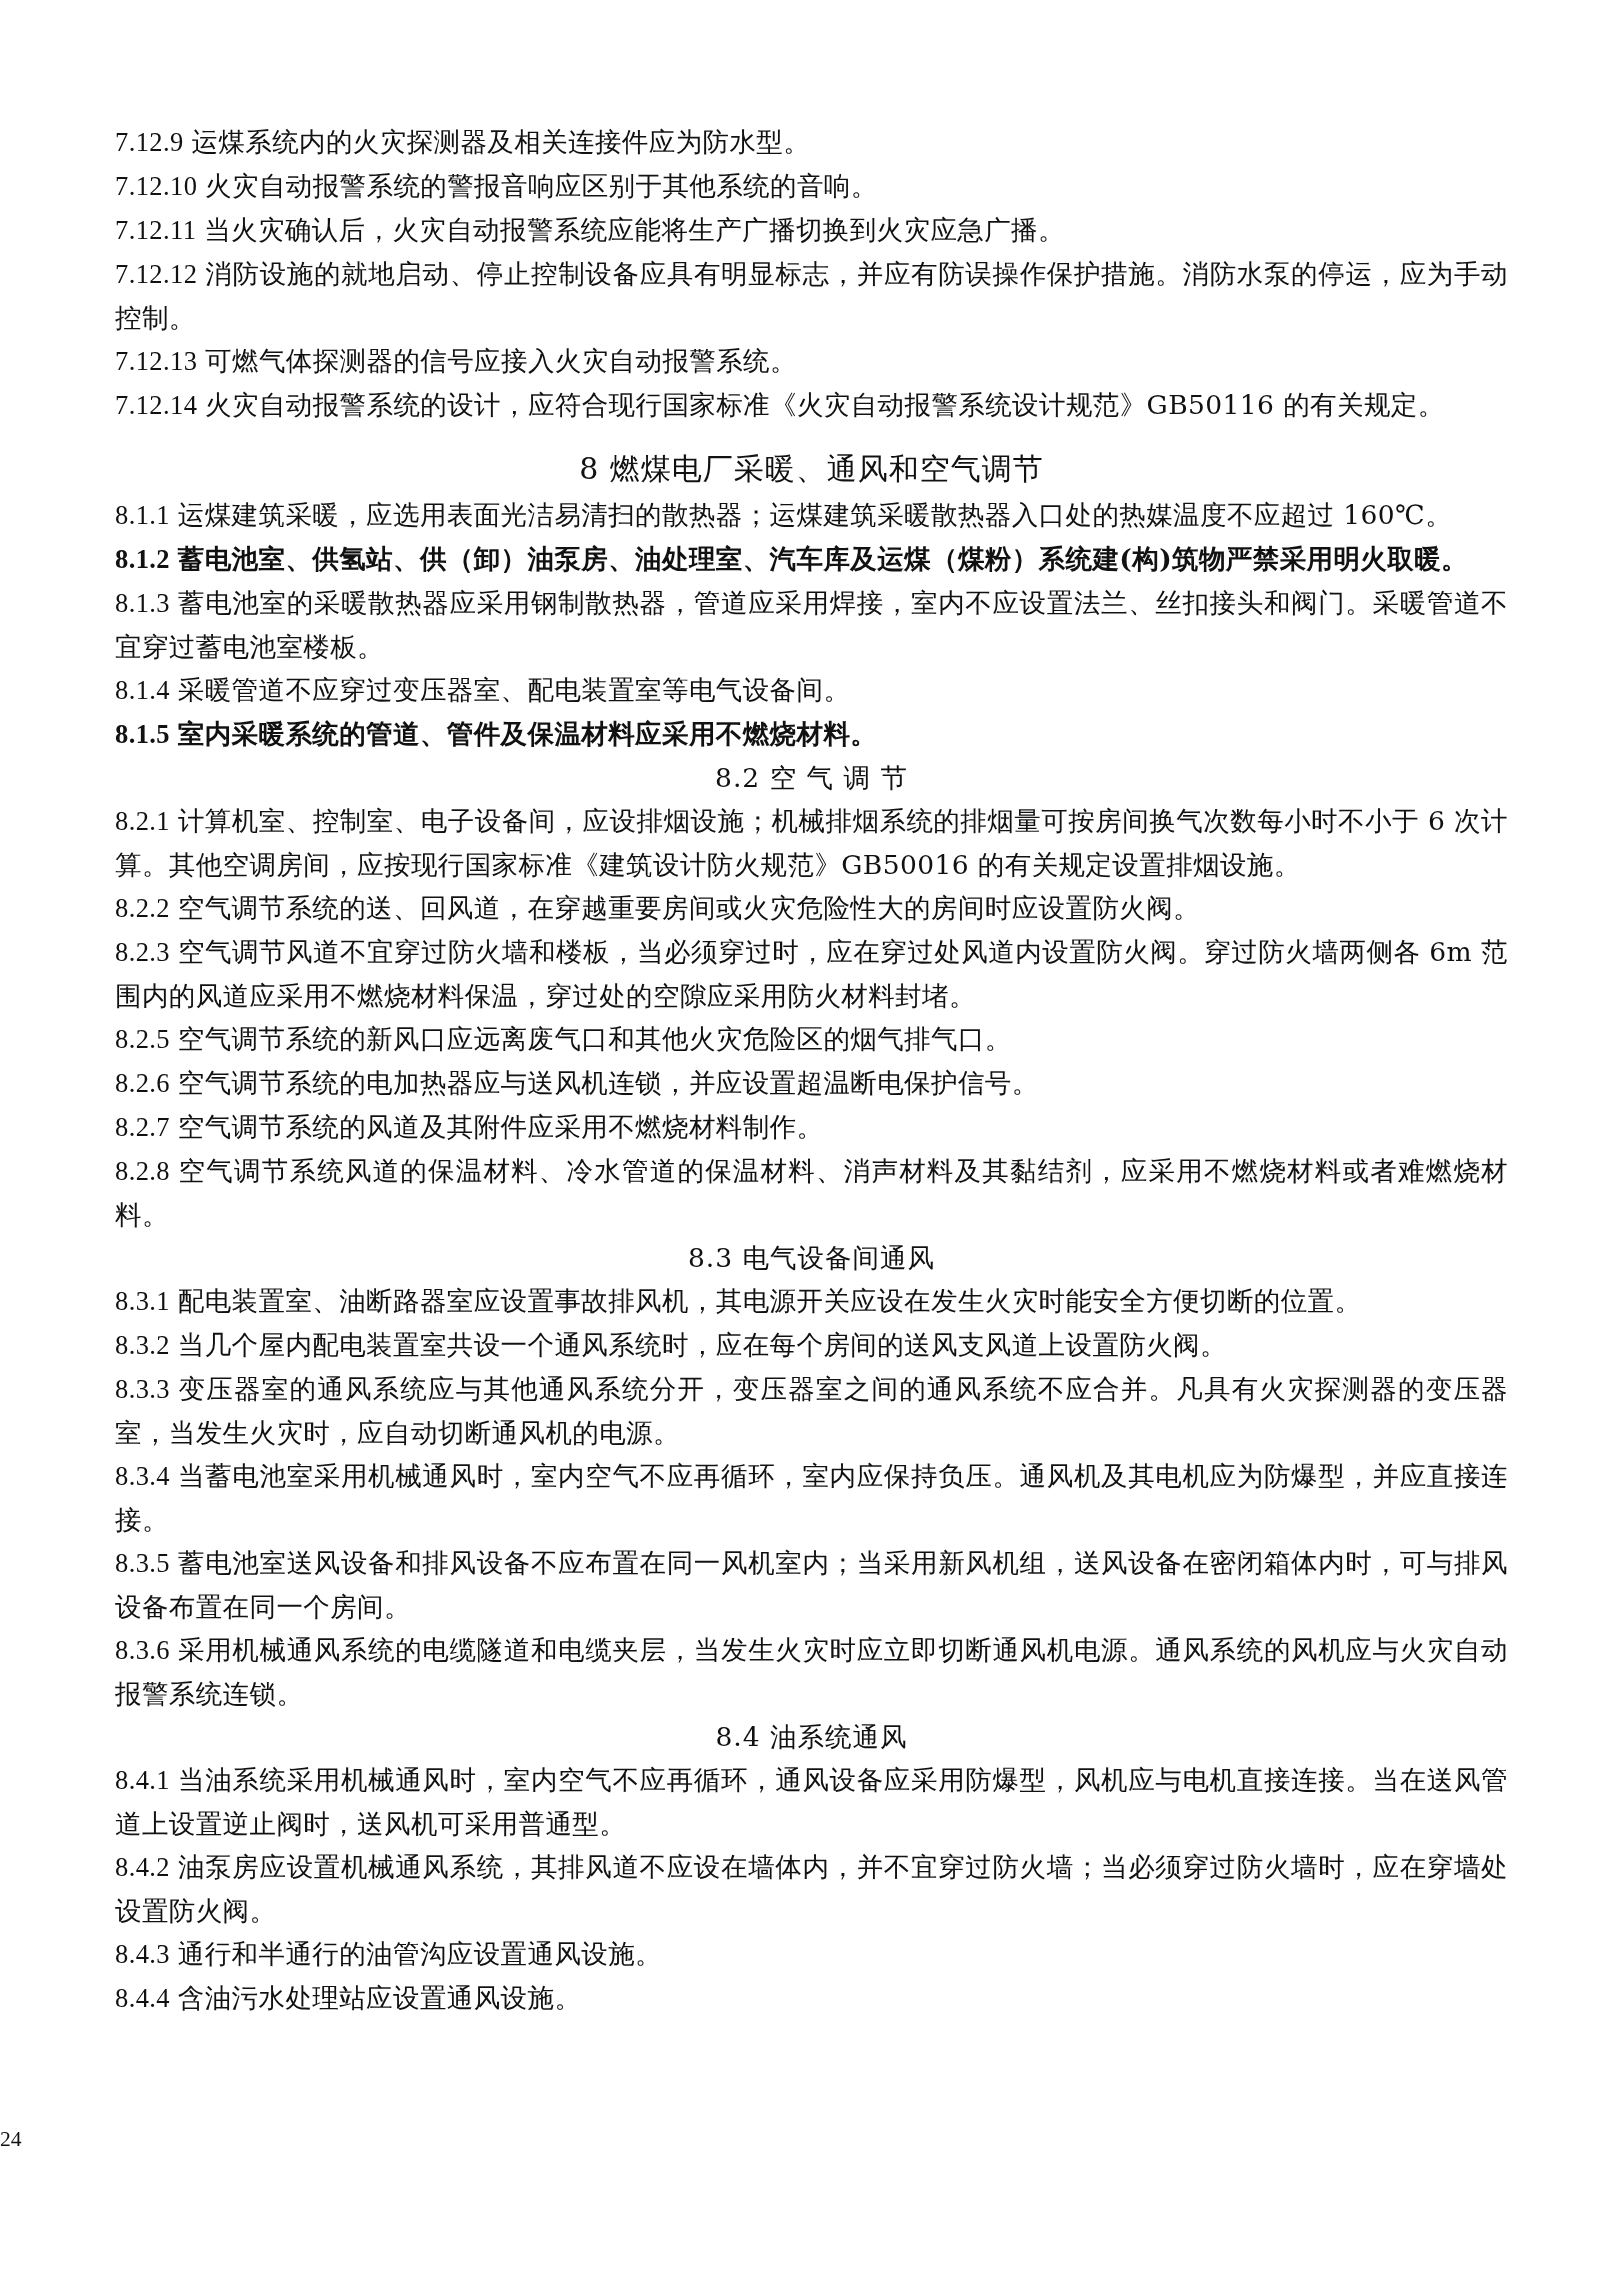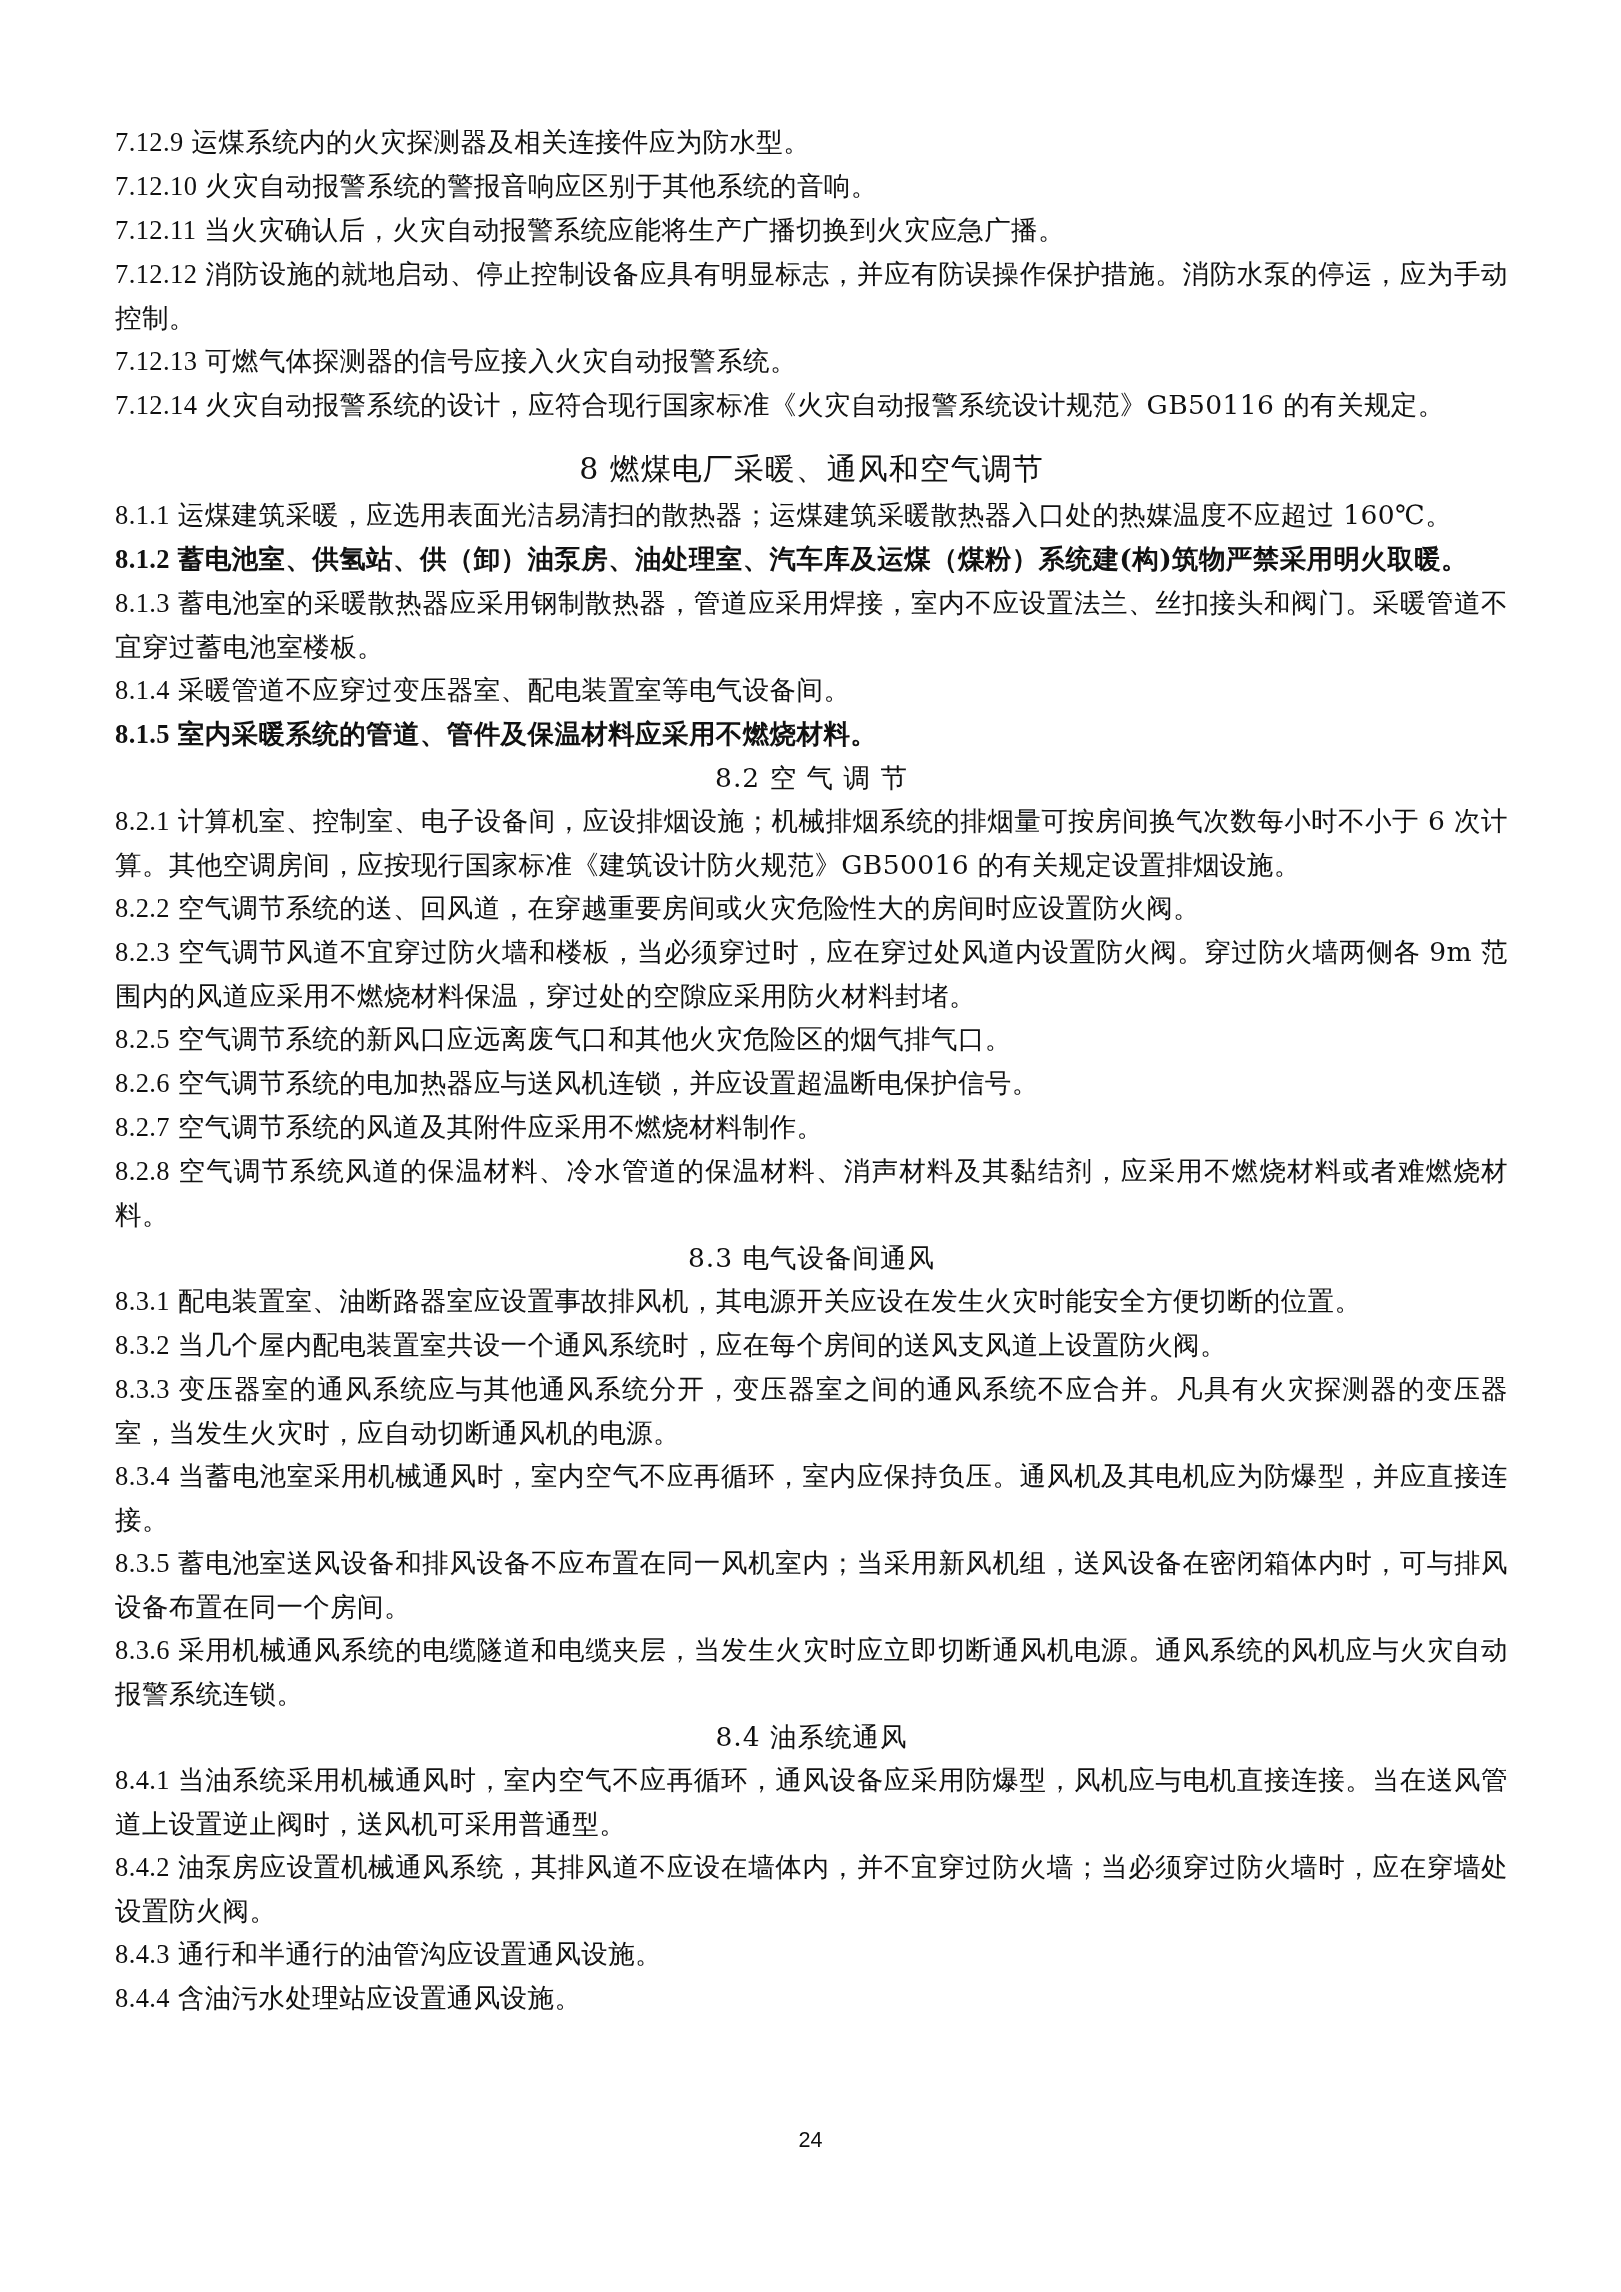--- a/index.html
+++ b/index.html
@@ -4,43 +4,43 @@
 <style>
   html, body { margin: 0; padding: 0; background: #ffffff; }
   body { width: 1621px; height: 2293px; position: relative; overflow: hidden;
          font-family: "DejaVu Serif", "Liberation Serif", serif; color: #111; }
   .page { position: absolute; left: 115px; top: 120px; width: 1393px; }
   .para { font-size: 26.5px; line-height: 43px; text-align: justify; text-align-last: left; margin: 0; letter-spacing: 0.4px; }
   .para.bold { font-weight: bold; }
   .num { font-family: "Liberation Serif", "DejaVu Serif", serif; margin-right: 7.8px; }
   .chapter { font-size: 30px; line-height: 49px; text-align: center; margin: 16.7px 0 0 0; font-weight: normal; letter-spacing: 1px; }
   .section { font-size: 26.5px; line-height: 43px; text-align: center; margin: 0; font-weight: normal; letter-spacing: 1px; }
-  .pagenum { position: absolute; left: 0; width: 1621px; top: 2127px; text-align: center;
-             font-family: Liberation Sans, sans-serif; font-size: 21.6px; }
+  .pagenum { position: absolute; left: 0; width: 1621px; top: 2127px; text-align: left;
+             font-family: Liberation Serif, serif; font-size: 21.6px; }
 </style>
 </head>
 <body>
 
 <div class="page" id="page">
     <p class="para"><span class="num">7.12.9</span><span>运煤系统内的火灾探测器及相关连接件应为防水型。</span></p>
     <p class="para"><span class="num">7.12.10</span><span>火灾自动报警系统的警报音响应区别于其他系统的音响。</span></p>
     <p class="para"><span class="num">7.12.11</span><span>当火灾确认后，火灾自动报警系统应能将生产广播切换到火灾应急广播。</span></p>
     <p class="para"><span class="num">7.12.12</span><span>消防设施的就地启动、停止控制设备应具有明显标志，并应有防误操作保护措施。消防水泵的停运，应为手动控制。</span></p>
     <p class="para"><span class="num">7.12.13</span><span>可燃气体探测器的信号应接入火灾自动报警系统。</span></p>
     <p class="para"><span class="num">7.12.14</span><span>火灾自动报警系统的设计，应符合现行国家标准《火灾自动报警系统设计规范》GB50116 的有关规定。</span></p>
     <h1 class="chapter">8 燃煤电厂采暖、通风和空气调节</h1>
     <p class="para"><span class="num">8.1.1</span><span>运煤建筑采暖，应选用表面光洁易清扫的散热器；运煤建筑采暖散热器入口处的热媒温度不应超过 160℃。</span></p>
     <p class="para bold"><span class="num">8.1.2</span><span>蓄电池室、供氢站、供（卸）油泵房、油处理室、汽车库及运煤（煤粉）系统建(构)筑物严禁采用明火取暖。</span></p>
     <p class="para"><span class="num">8.1.3</span><span>蓄电池室的采暖散热器应采用钢制散热器，管道应采用焊接，室内不应设置法兰、丝扣接头和阀门。采暖管道不宜穿过蓄电池室楼板。</span></p>
     <p class="para"><span class="num">8.1.4</span><span>采暖管道不应穿过变压器室、配电装置室等电气设备间。</span></p>
     <p class="para bold"><span class="num">8.1.5</span><span>室内采暖系统的管道、管件及保温材料应采用不燃烧材料。</span></p>
     <h2 class="section">8.2 空 气 调 节</h2>
     <p class="para"><span class="num">8.2.1</span><span>计算机室、控制室、电子设备间，应设排烟设施；机械排烟系统的排烟量可按房间换气次数每小时不小于 6 次计算。其他空调房间，应按现行国家标准《建筑设计防火规范》GB50016 的有关规定设置排烟设施。</span></p>
     <p class="para"><span class="num">8.2.2</span><span>空气调节系统的送、回风道，在穿越重要房间或火灾危险性大的房间时应设置防火阀。</span></p>
-    <p class="para"><span class="num">8.2.3</span><span>空气调节风道不宜穿过防火墙和楼板，当必须穿过时，应在穿过处风道内设置防火阀。穿过防火墙两侧各 9m 范围内的风道应采用不燃烧材料保温，穿过处的空隙应采用防火材料封堵。</span></p>
+    <p class="para"><span class="num">8.2.3</span><span>空气调节风道不宜穿过防火墙和楼板，当必须穿过时，应在穿过处风道内设置防火阀。穿过防火墙两侧各 6m 范围内的风道应采用不燃烧材料保温，穿过处的空隙应采用防火材料封堵。</span></p>
     <p class="para"><span class="num">8.2.5</span><span>空气调节系统的新风口应远离废气口和其他火灾危险区的烟气排气口。</span></p>
     <p class="para"><span class="num">8.2.6</span><span>空气调节系统的电加热器应与送风机连锁，并应设置超温断电保护信号。</span></p>
     <p class="para"><span class="num">8.2.7</span><span>空气调节系统的风道及其附件应采用不燃烧材料制作。</span></p>
     <p class="para"><span class="num">8.2.8</span><span>空气调节系统风道的保温材料、冷水管道的保温材料、消声材料及其黏结剂，应采用不燃烧材料或者难燃烧材料。</span></p>
     <h2 class="section">8.3 电气设备间通风</h2>
     <p class="para"><span class="num">8.3.1</span><span>配电装置室、油断路器室应设置事故排风机，其电源开关应设在发生火灾时能安全方便切断的位置。</span></p>
     <p class="para"><span class="num">8.3.2</span><span>当几个屋内配电装置室共设一个通风系统时，应在每个房间的送风支风道上设置防火阀。</span></p>
     <p class="para"><span class="num">8.3.3</span><span>变压器室的通风系统应与其他通风系统分开，变压器室之间的通风系统不应合并。凡具有火灾探测器的变压器室，当发生火灾时，应自动切断通风机的电源。</span></p>
     <p class="para"><span class="num">8.3.4</span><span>当蓄电池室采用机械通风时，室内空气不应再循环，室内应保持负压。通风机及其电机应为防爆型，并应直接连接。</span></p>
     <p class="para"><span class="num">8.3.5</span><span>蓄电池室送风设备和排风设备不应布置在同一风机室内；当采用新风机组，送风设备在密闭箱体内时，可与排风设备布置在同一个房间。</span></p>

